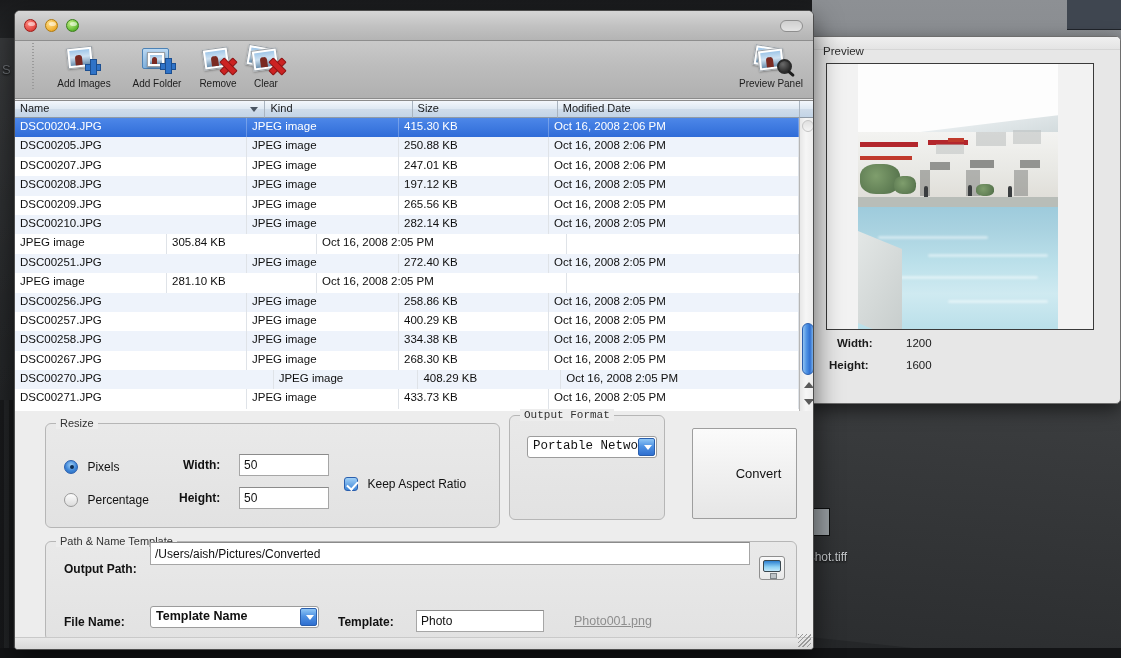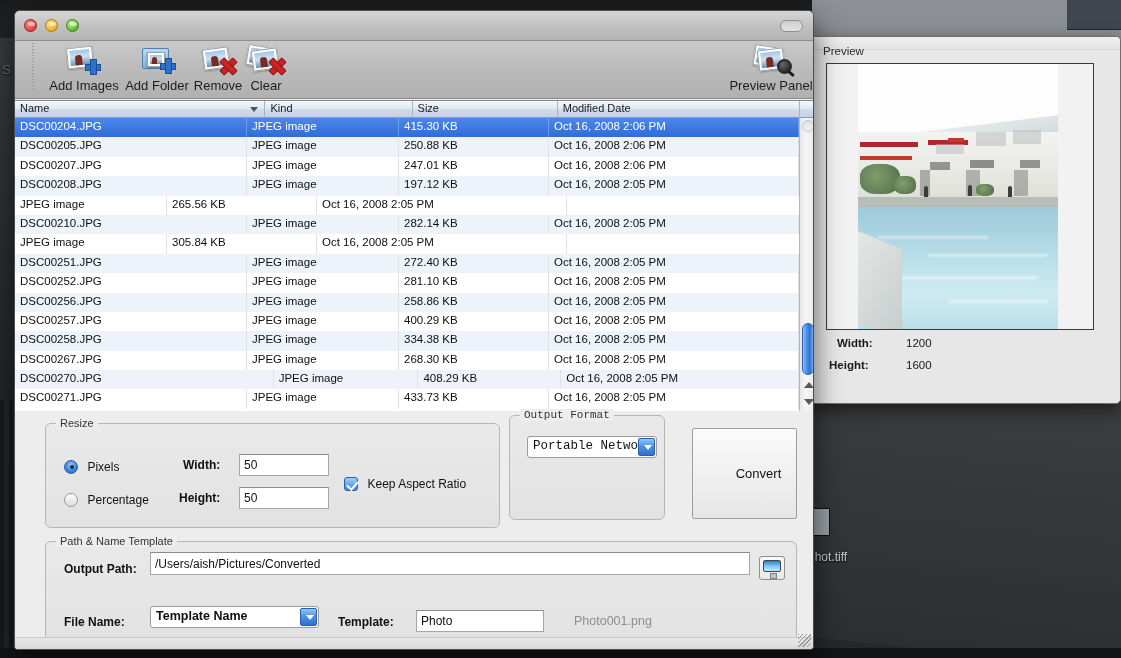--- a/index.html
+++ b/index.html
@@ -174,21 +174,21 @@
     border-bottom: 1px solid #8b8b8b;
   }
   .tb-sep {
     position:absolute; left: 17px; top: 2px; width: 2px; height: 46px;
     background: repeating-linear-gradient(to bottom, #9a9a9a 0 1px, transparent 1px 3px);
   }
   .tb-item {
     position: absolute; top: 2px; text-align: center; width: 78px;
   }
   .tb-item .tb-label {
-    font-size: 13px; color: #1d1d1d; display:block; margin-top: 1px;
+    font-size: 10px; color: #1d1d1d; display:block; margin-top: 1px;
     white-space: nowrap;
   }
   .tb-icon { height: 34px; position: relative; }
 
   
   .ph {
     position:absolute; width:26px; height:21px; background:#fff;
     border:1px solid #9aa0a6; box-shadow: 0 1px 2px rgba(0,0,0,.3);
   }
   .ph .ph-in {
@@ -563,20 +563,21 @@
           <div class="td" style="width: 150px;">247.01 KB</div>
           <div class="td" style="width: 250px;">Oct 16, 2008 2:06 PM</div>
         </div>
         <div class="trow alt">
           <div class="td" style="width: 232px;">DSC00208.JPG</div>
           <div class="td" style="width: 152px;">JPEG image</div>
           <div class="td" style="width: 150px;">197.12 KB</div>
           <div class="td" style="width: 250px;">Oct 16, 2008 2:05 PM</div>
         </div>
         <div class="trow">
+          <div class="td" style="width: 232px;">DSC00209.JPG</div>
           <div class="td" style="width: 152px;">JPEG image</div>
           <div class="td" style="width: 150px;">265.56 KB</div>
           <div class="td" style="width: 250px;">Oct 16, 2008 2:05 PM</div>
         </div>
         <div class="trow alt">
           <div class="td" style="width: 232px;">DSC00210.JPG</div>
           <div class="td" style="width: 152px;">JPEG image</div>
           <div class="td" style="width: 150px;">282.14 KB</div>
           <div class="td" style="width: 250px;">Oct 16, 2008 2:05 PM</div>
         </div>
@@ -585,21 +586,20 @@
           <div class="td" style="width: 150px;">305.84 KB</div>
           <div class="td" style="width: 250px;">Oct 16, 2008 2:05 PM</div>
         </div>
         <div class="trow alt">
           <div class="td" style="width: 232px;">DSC00251.JPG</div>
           <div class="td" style="width: 152px;">JPEG image</div>
           <div class="td" style="width: 150px;">272.40 KB</div>
           <div class="td" style="width: 250px;">Oct 16, 2008 2:05 PM</div>
         </div>
         <div class="trow">
-          <div class="td" style="width: 232px;">DSC00252.JPG</div>
           <div class="td" style="width: 152px;">JPEG image</div>
           <div class="td" style="width: 150px;">281.10 KB</div>
           <div class="td" style="width: 250px;">Oct 16, 2008 2:05 PM</div>
         </div>
         <div class="trow alt">
           <div class="td" style="width: 232px;">DSC00256.JPG</div>
           <div class="td" style="width: 152px;">JPEG image</div>
           <div class="td" style="width: 150px;">258.86 KB</div>
           <div class="td" style="width: 250px;">Oct 16, 2008 2:05 PM</div>
         </div>
@@ -676,32 +676,32 @@
   </div>
 
   <div class="convert-btn" style="left:677px; top:417px; width:105px; height:91px;padding-left:28px;">
     <span>Convert</span>
   </div>
 
   <div class="groupbox" style="left:30px; top:530px; width:752px; height:100px;">
     <div class="gb-title">Path &amp; Name Template</div>
 
     <span class="lbl b" style="position:absolute; left:18px; top:20px;">Output Path:</span>
-    <input class="textfield" style="left: 104px; top: 10px; width: 600px; height: 23px;" value="/Users/aish/Pictures/Converted">
+    <input class="textfield" style="left: 104px; top: 0; width: 600px; height: 23px;" value="/Users/aish/Pictures/Converted">
     <div class="browse-btn" style="left:713px; top:14px;">
       <span class="monitor"></span>
     </div>
 
     <span class="lbl b" style="position:absolute; left:18px; top:73px;">File Name:</span>
     <div class="popup" style="left:104px; top:64px; width:169px; height:22px;font-weight:bold;">
       <span>Template Name</span>
       <span class="arrowbox"></span>
     </div>
 
     <span class="lbl b" style="position:absolute; left:292px; top:73px;">Template:</span>
     <input class="textfield" style="left: 370px; top: 68px; width: 128px; height: 22px;" value="Photo">
 
-    <span class="hint" style="left:528px; top:72px;">Photo001.png</span>
+    <span class="hint" style="left:528px; top:72px;text-decoration:underline;">Photo001.png</span>
   </div>
 
   <div class="win-bottom"></div>
   <div class="resize-grip"></div>
 </div>
 
 </body></html>

